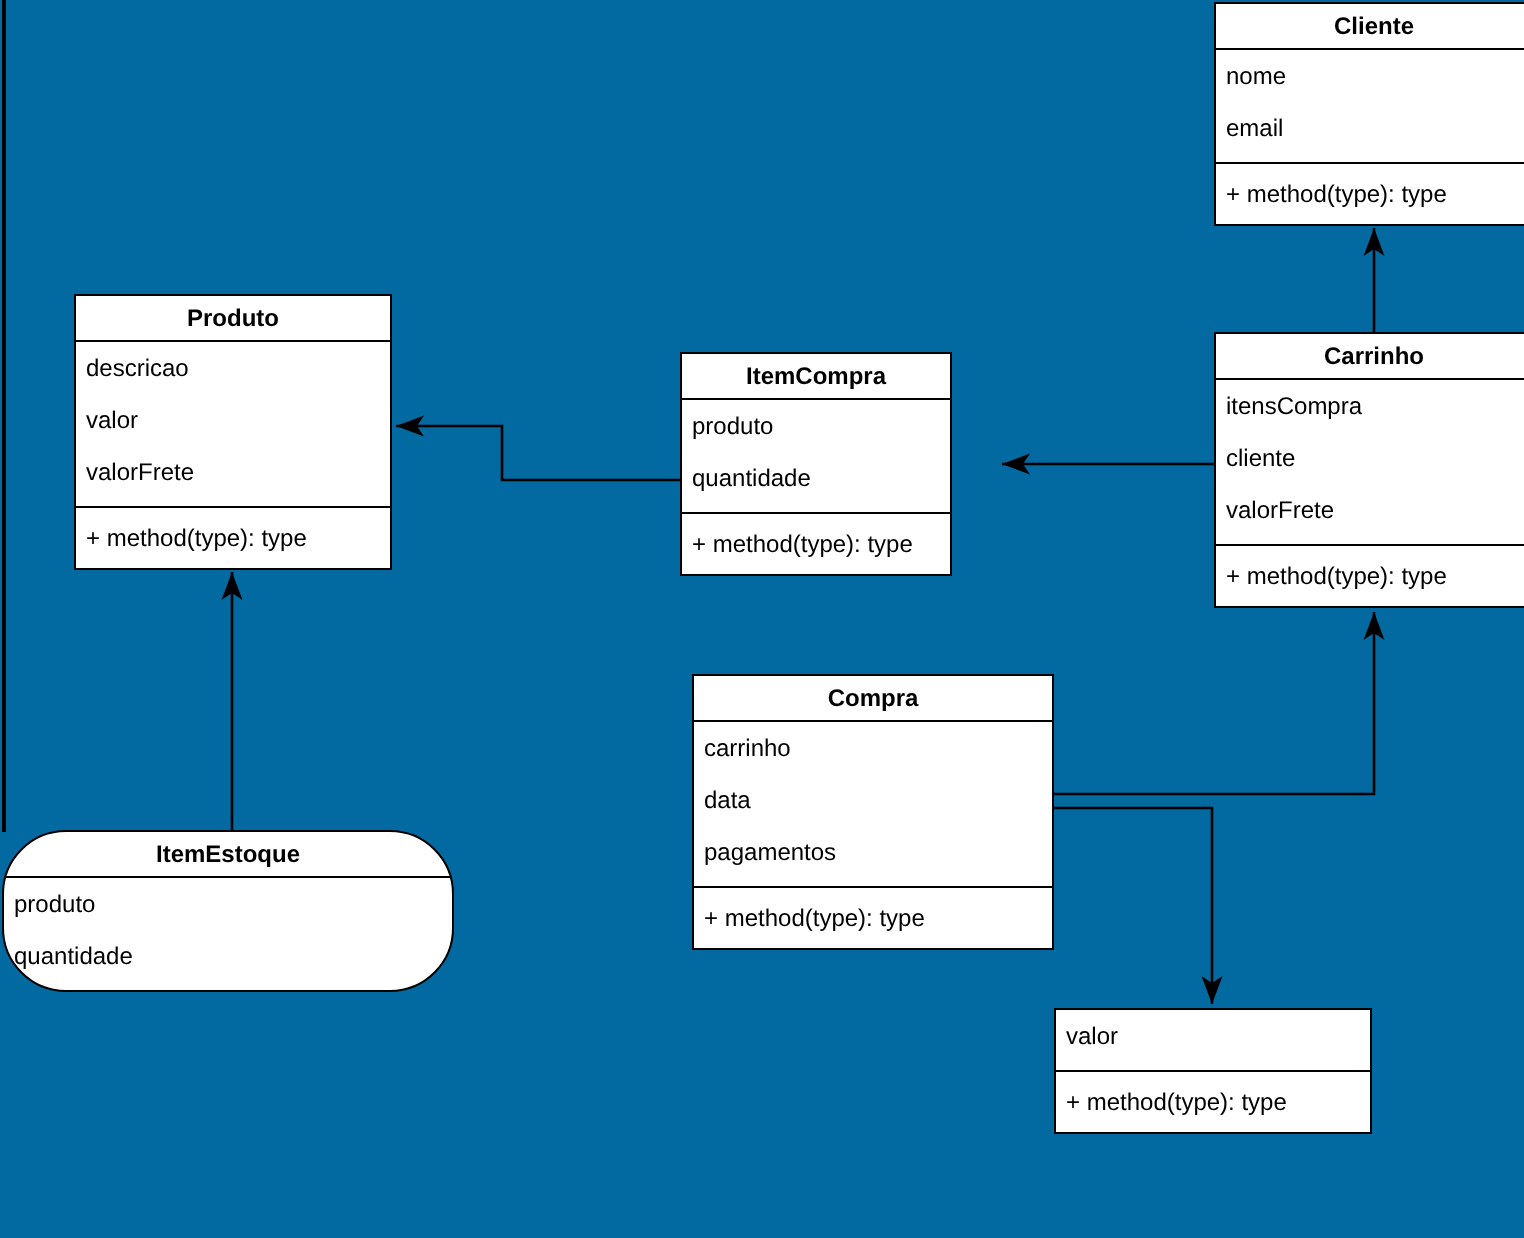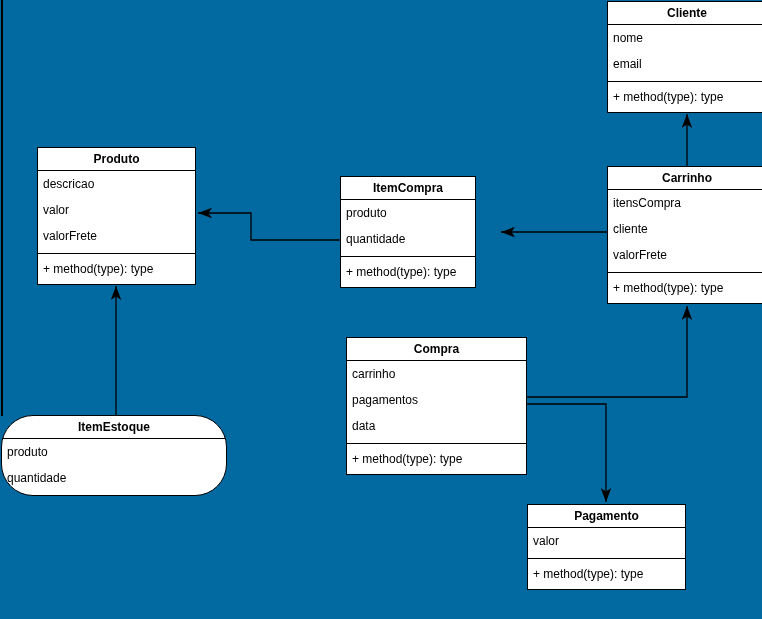--- a/index.html
+++ b/index.html
@@ -135,38 +135,37 @@
     </div>
     <div class="uml-methods">
       <div class="uml-method">+ method(type): type</div>
     </div>
   </div>
 
   <div class="uml-class" id="cls-compra">
     <div class="uml-title">Compra</div>
     <div class="uml-attrs">
       <div class="uml-attr">carrinho</div>
+      <div class="uml-attr">data</div>
       <div class="uml-attr">pagamentos</div>
-      <div class="uml-attr">data</div>
     </div>
     <div class="uml-methods">
       <div class="uml-method">+ method(type): type</div>
     </div>
   </div>
 
   <div class="uml-class" id="cls-itemestoque">
     <div class="uml-title">ItemEstoque</div>
     <div class="uml-attrs">
       <div class="uml-attr">produto</div>
       <div class="uml-attr">quantidade</div>
     </div>
   </div>
 
   <div class="uml-class" id="cls-pagamento">
-    <div class="uml-title">Pagamento</div>
     <div class="uml-attrs">
       <div class="uml-attr">valor</div>
     </div>
     <div class="uml-methods">
       <div class="uml-method">+ method(type): type</div>
     </div>
   </div>
 
 </div>
 

